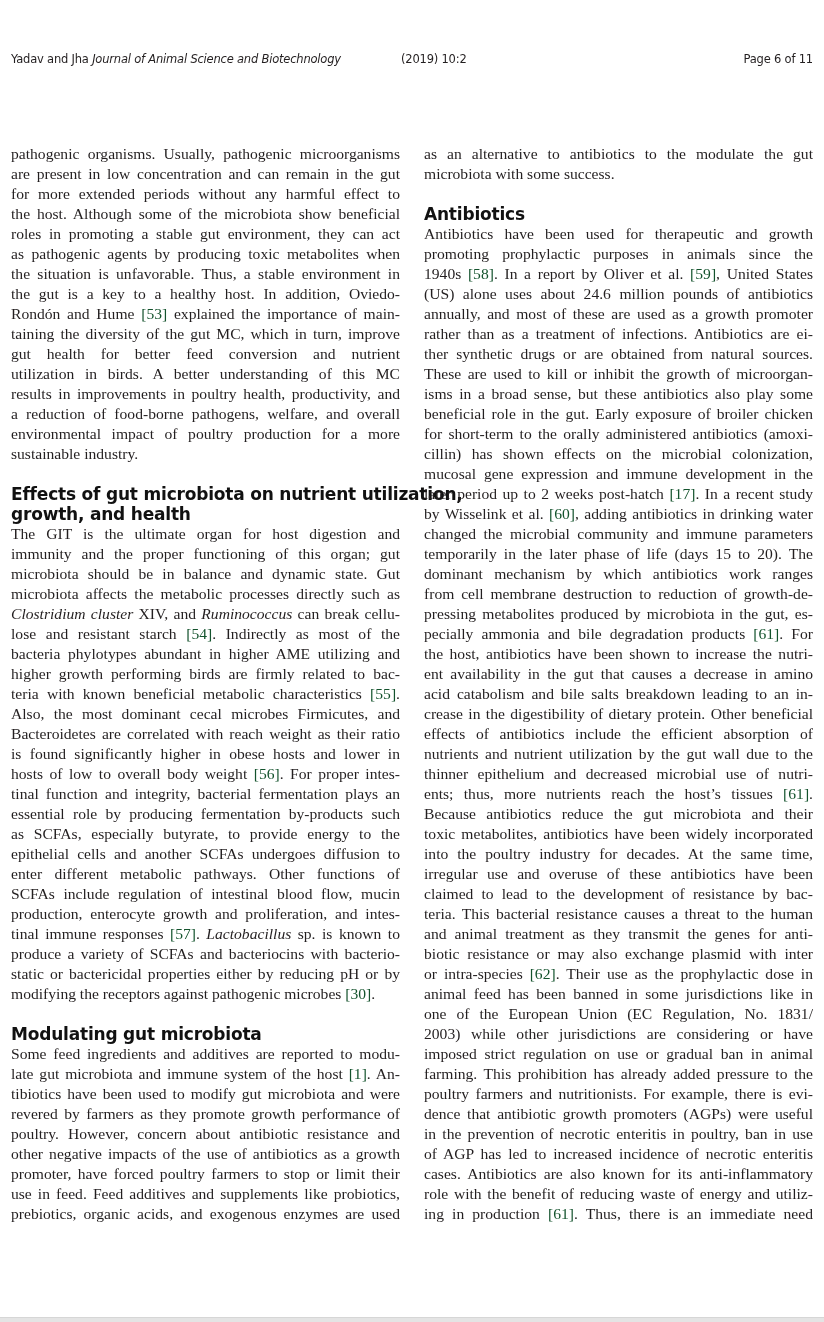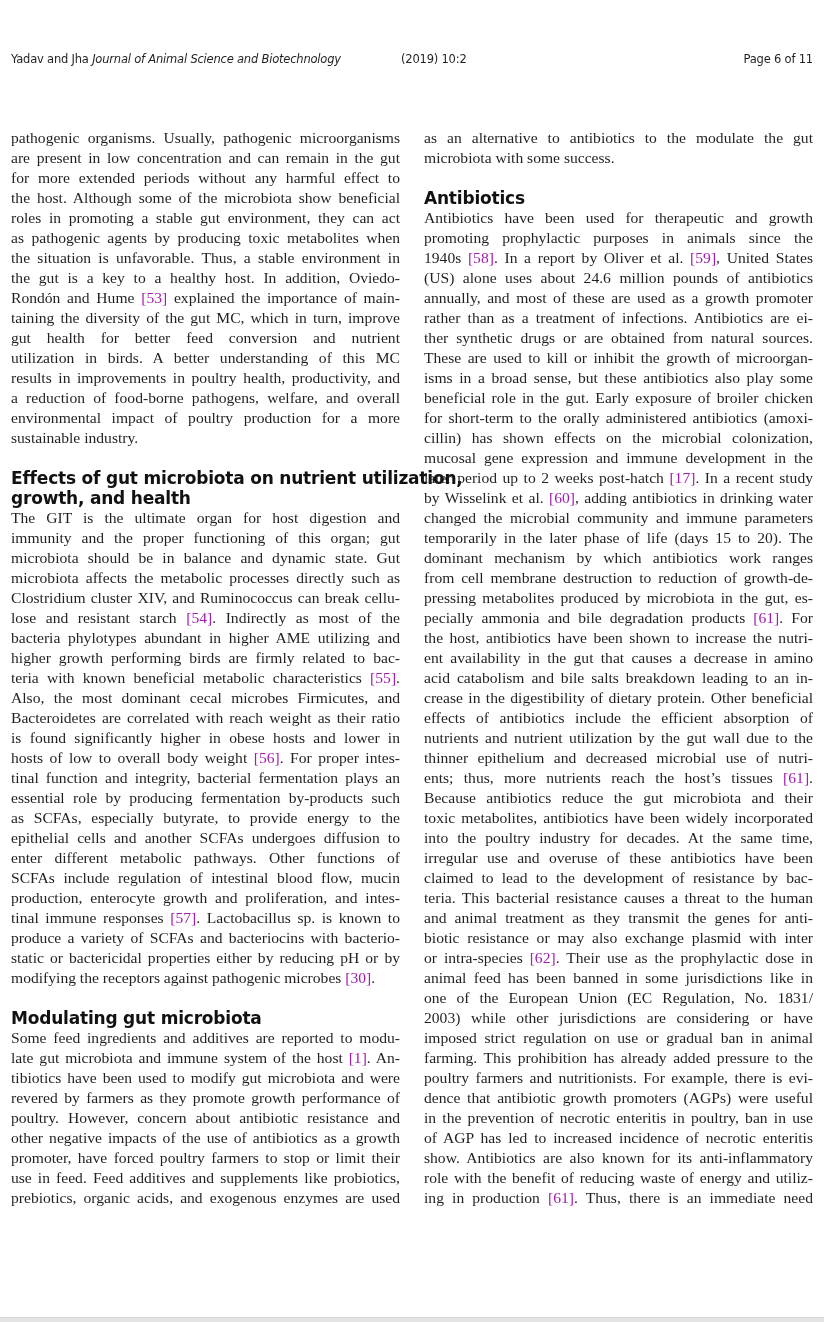--- a/index.html
+++ b/index.html
@@ -3,31 +3,31 @@
 <meta charset="utf-8">
 <style>
   html, body { margin:0; padding:0; background:#ffffff; }
   body { width:824px; height:1322px; position:relative; overflow:hidden; }
   .header { position:absolute; top:52px; left:11px; right:11px; height:18px;
     font-family:"DejaVu Sans", sans-serif; font-size:11.5px; color:#231f20; letter-spacing:-0.2px; }
   .header .left { position:absolute; left:0; top:0; white-space:nowrap; }
   .header .journal { font-style:italic; }
   .header .vol { position:absolute; left:350px; top:0;margin-left:40px; }
   .header .page { position:absolute; right:0; top:0; }
-  .col { position:absolute; top:128px; width:389px; }
+  .col { position:absolute; top:144px; width:389px; }
   .col.left { left:11px; }
   .col.right { left:424px; }
   .line { font-family:"Liberation Serif", serif; font-size:15.6px; line-height:20px; height:20px;
     color:#231f20; white-space:nowrap; text-align:justify; text-align-last:justify; }
   .line.last { text-align-last:left; }
   .heading { font-family:"DejaVu Sans", sans-serif; font-weight:bold; font-size:17px; line-height:20px; height:20px; color:#111; white-space:nowrap; letter-spacing:-0.2px; }
   .heading.small { font-size:17px; }
   .gap { height:20px; }
-  .cite { color:#a21caf; }
-  .it { }
+  .cite { color:#14532d; }
+  .it { font-style:italic; }
   .bottombar { position:absolute; left:0; right:0; bottom:0; height:4px; background:#e4e4e4; border-top:1px solid #d6d6d6; }
 </style>
 </head>
 <body>
 
 <div class="header">
   <span class="left"><span>Yadav and Jha </span><span class="journal">Journal of Animal Science and Biotechnology</span></span>
   <span class="vol">(2019) 10:2</span>
   <span class="page">Page 6 of 11</span>
 </div>
@@ -142,19 +142,19 @@
       <div class="line"><span>or intra-species </span><a class="cite">[62]</a><span>. Their use as the prophylactic dose in</span></div>
       <div class="line"><span>animal feed has been banned in some jurisdictions like in</span></div>
       <div class="line"><span>one of the European Union (EC Regulation, No. 1831/</span></div>
       <div class="line"><span>2003) while other jurisdictions are considering or have</span></div>
       <div class="line"><span>imposed strict regulation on use or gradual ban in animal</span></div>
       <div class="line"><span>farming. This prohibition has already added pressure to the</span></div>
       <div class="line"><span>poultry farmers and nutritionists. For example, there is evi-</span></div>
       <div class="line"><span>dence that antibiotic growth promoters (AGPs) were useful</span></div>
       <div class="line"><span>in the prevention of necrotic enteritis in poultry, ban in use</span></div>
       <div class="line"><span>of AGP has led to increased incidence of necrotic enteritis</span></div>
-      <div class="line"><span>show. Antibiotics are also known for its anti-inflammatory</span></div>
+      <div class="line"><span>cases. Antibiotics are also known for its anti-inflammatory</span></div>
       <div class="line"><span>role with the benefit of reducing waste of energy and utiliz-</span></div>
       <div class="line"><span>ing in production </span><a class="cite">[61]</a><span>. Thus, there is an immediate need</span></div>
     </div>
   </div>
 
 <div class="bottombar"></div>
 
 </body></html>

